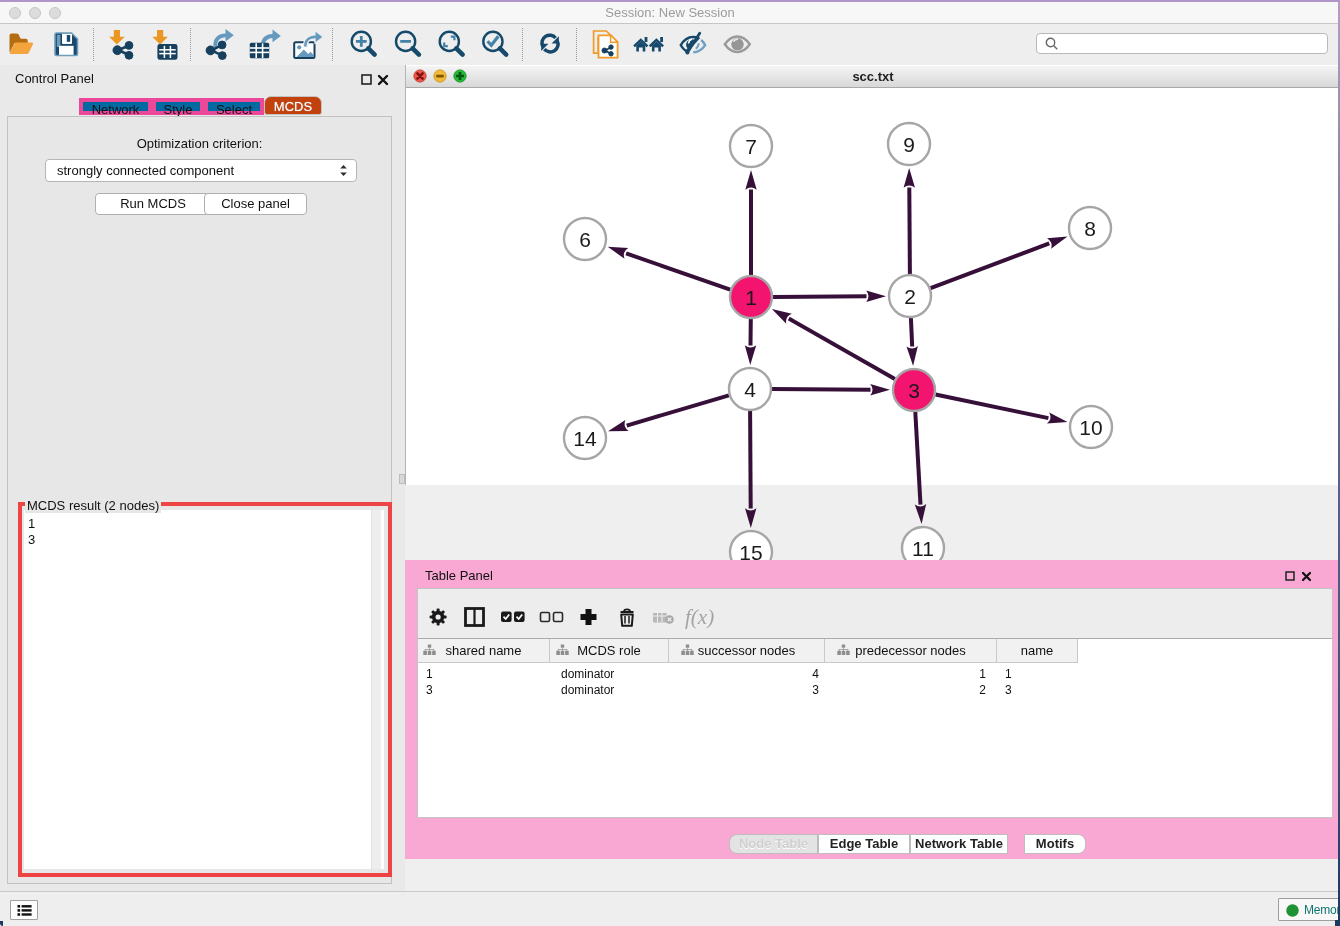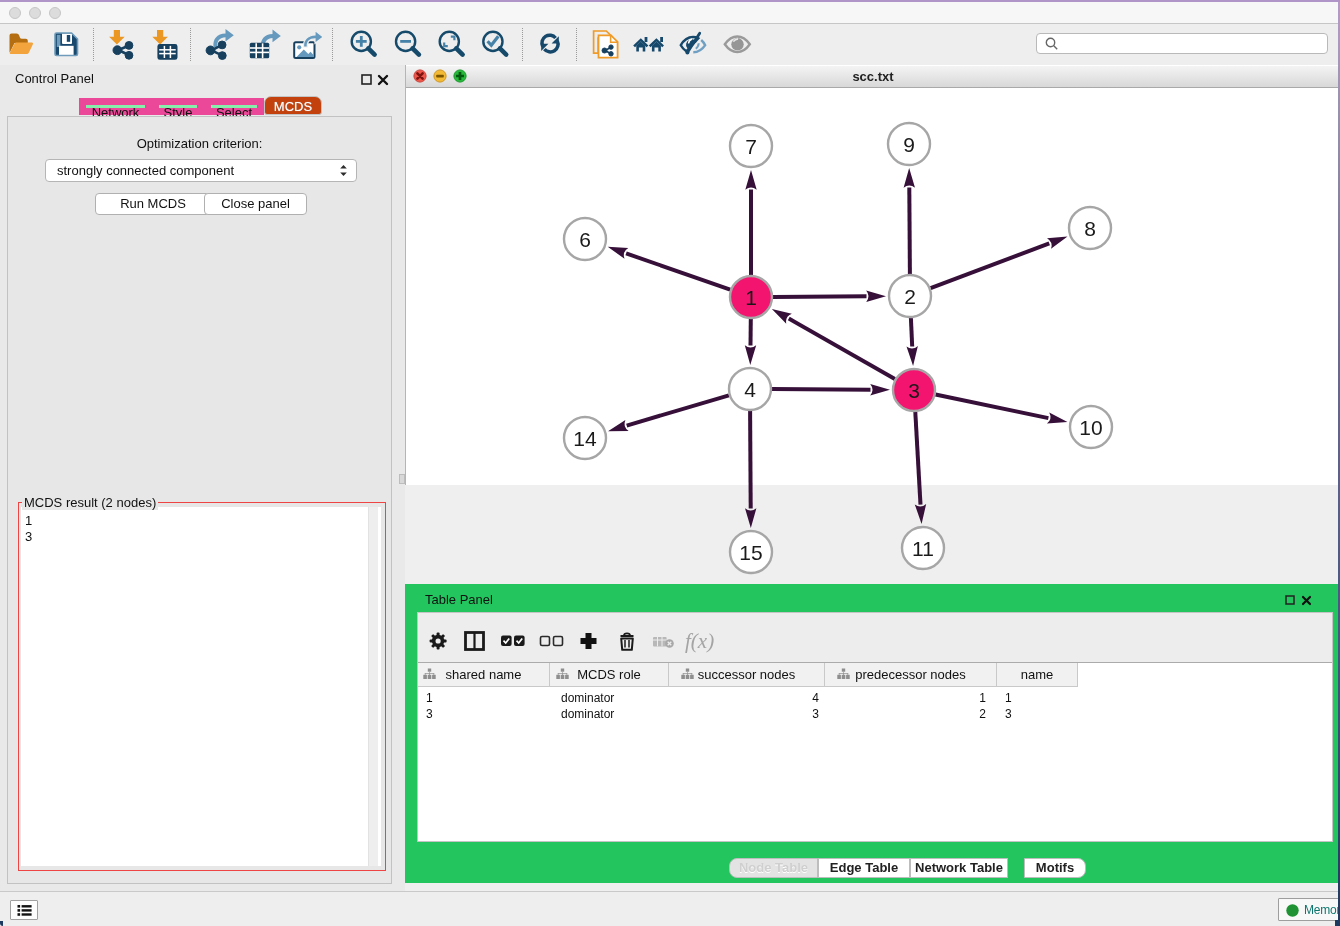--- a/index.html
+++ b/index.html
@@ -12,41 +12,41 @@
 #titlebar .accent{position:absolute;left:0;top:0;width:1340px;height:2px;background:#b096c8;}
 .dot{position:absolute;top:7px;width:12px;height:12px;border-radius:50%;background:#dcdcdc;border:1px solid #c6c6c6;box-sizing:border-box;}
 #wtitle{position:absolute;top:5px;left:0;width:1340px;text-align:center;font-size:13px;color:#9b9b9b;}
 
 #toolbar{left:0;top:24px;width:1340px;height:41px;background:#eeeeee;border-bottom:1px solid #cfcfcf;}
 .vsep{position:absolute;top:4px;height:33px;width:1px;border-left:1px dotted #9a9a9a;}
 #searchbox{position:absolute;left:1036px;top:9px;width:290px;height:19px;background:#fff;border:1px solid #b9b9b9;border-radius:4px;}
 
 #cpanel{left:0;top:65px;width:400px;height:826px;background:#e9e9e9;}
 #cpanel h1{position:absolute;left:15px;top:6px;margin:0;font-size:13px;font-weight:normal;color:#111;}
-.tab{position:absolute;top:33px;height:17px;box-sizing:border-box;border:7px solid #ec4899;background:#86efac;font-size:13px;text-align:center;line-height:16px;color:#111;}
+.tab{position:absolute;top:33px;height:17px;box-sizing:border-box;border:4px solid #ec4899;background:#0369a1;font-size:13px;text-align:center;line-height:16px;color:#111;}
 #tabMCDS{top:31px;height:19px;line-height:19px;background:#c2410c;color:#fdfdfd;text-shadow:0 0 1px #bbb;border:1px solid #c4c4c4;border-radius:7px 7px 3px 3px;}
 #cpcontent{position:absolute;left:7px;top:51px;width:385px;height:768px;background:#e7e7e7;border:1px solid #c2c2c2;box-sizing:border-box;}
 #optlabel{position:absolute;left:0;top:19px;width:100%;text-align:center;font-size:13px;color:#111;}
 #optselect{position:absolute;left:37px;top:42px;width:312px;height:23px;background:#fff;border:1px solid #b5b5b5;border-radius:4px;box-sizing:border-box;font-size:13px;line-height:21px;padding-left:11px;color:#111;}
 .btn{position:absolute;top:76px;height:22px;background:#fff;border:1px solid #b0b0b0;border-radius:4px;box-sizing:border-box;font-size:13px;text-align:center;line-height:20px;color:#111;}
-#fieldset{position:absolute;left:10px;top:385px;width:366px;height:367px;border:1px solid #ef4444;}
+#fieldset{position:absolute;left:10px;top:385px;width:366px;height:367px;border:4px solid #ef4444;}
 #fieldset legend{position:absolute;left:3px;top:-8px;background:#e7e7e7;font-size:13px;color:#111;padding:0 2px;z-index:3;}
 #fsinner{position:absolute;left:2px;top:4px;width:360px;height:359px;background:#fff;}
 #fsinner .sb{position:absolute;right:3px;top:0;width:9px;height:100%;background:#eeeeee;border-left:1px solid #e2e2e2;}
 #fsinner .tx{position:absolute;left:4px;top:1px;font-size:13px;color:#111;line-height:16px;}
 
 #divider{left:398px;top:65px;width:7px;height:826px;background:#e9e9e9;}
 #divhandle{position:absolute;left:1px;top:409px;width:4px;height:8px;background:#d8d8d8;border:1px solid #bdbdbd;}
 
 #netwin{left:405px;top:65px;width:935px;height:420px;background:#fff;border-left:1px solid #b5b5b5;box-sizing:border-box;}
 #nettitle{position:absolute;left:0;top:1px;width:934px;height:21px;background:linear-gradient(#f4f4f4,#d8d8d8);border-bottom:1px solid #a9a9a9;}
 #nettitle .t{position:absolute;top:3px;left:0;width:100%;text-align:center;font-size:13px;font-weight:bold;color:#222;}
 #netresize{position:absolute;left:462px;top:523px;width:8px;height:5px;background:#e4e4e4;border:1px solid #9a9a9a;border-radius:1.5px;box-sizing:border-box;}
 
-#tpanel{left:405px;top:584px;width:935px;height:299px;background:#22c55e;text-decoration:underline;}
+#tpanel{left:405px;top:560px;width:935px;height:299px;background:#f9a8d4;text-decoration:underline;}
 #tpanel h1{position:absolute;left:20px;top:8px;margin:0;font-size:13px;font-weight:normal;color:#111;}
 #tbox{position:absolute;left:12px;top:28px;width:916px;height:230px;background:#fff;border:1px solid #c4c4c4;box-sizing:border-box;}
 #ttools{position:absolute;left:0px;top:0px;width:914px;height:49px;background:#ededed;border-bottom:1px solid #ababab;}
 #thead{position:absolute;left:0px;top:50px;width:660px;height:24px;background:#f1f1f1;border-bottom:1px solid #c9c9c9;border-right:1px solid #c9c9c9;box-sizing:border-box;}
 .hcol{position:absolute;top:0;height:23px;border-right:1px solid #c9c9c9;box-sizing:border-box;font-size:13px;text-align:center;line-height:23px;color:#111;}
 .hicon{position:absolute;top:5px;}
 .cell{position:absolute;font-size:12px;color:#111;height:16px;line-height:16px;}
 
 .btab{position:absolute;top:274px;height:20px;box-sizing:border-box;background:#fff;border:1px solid #bdbdbd;font-size:13px;font-weight:bold;text-align:center;line-height:18px;color:#222;margin-left:36px;}
 #btab1{border-radius:8px 0 0 8px;background:#e3e3e3;color:#cfcfcf;text-shadow:0 1px 0 #fff;font-weight:bold;}
@@ -57,20 +57,21 @@
 #membtn{position:absolute;left:1254px;top:6px;width:64px;height:23px;background:#f8f8f8;border:1px solid #9e9e9e;border-radius:1px;box-sizing:border-box;font-size:12px;letter-spacing:-0.2px;color:#0f766e;margin-left:24px;}
 </style>
 </head>
 <body>
 
 <div class="abs" id="titlebar">
   <div class="accent"></div>
   <div class="dot" style="left:9px;"></div>
   <div class="dot" style="left:29px;"></div>
   <div class="dot" style="left:49px;"></div>
+  <div id="wtitle">Session: New Session</div>
 </div>
 
 <div class="abs" id="toolbar">
   <svg width="780" height="41" viewBox="0 0 780 41" style="position:absolute;left:0;top:0;">
 
     <path d="M9.5,52 L9.5,35.5 Q9.5,33.5 11.5,33.5 L16.5,33.5 Q18.6,33.5 19.2,35.5 L19.8,37.2 Q20.3,38.7 22,38.7 L25.8,38.7 Q27.8,38.7 27.8,40.7 L27.8,43 L14.5,43 L9.8,52.5 Z" fill="#b46e11" transform="translate(0,-24)"></path>
     <path d="M10.6,54 Q9.3,54 10,52.5 L14.6,43.6 Q15.1,42.6 16.4,42.6 L31.9,42.6 Q33.6,42.6 32.9,44.2 L28.8,52.8 Q28.2,54 26.9,54 Z" fill="#f4a43c" transform="translate(0,-24)"></path>
 
     <g transform="translate(0,-24)">
       <path d="M55,34.5 Q55,33 56.5,33 L71.5,33 L77.5,39 L77.5,54 Q77.5,55.5 76,55.5 L56.5,55.5 Q55,55.5 55,54 Z" fill="#18486e"></path>

